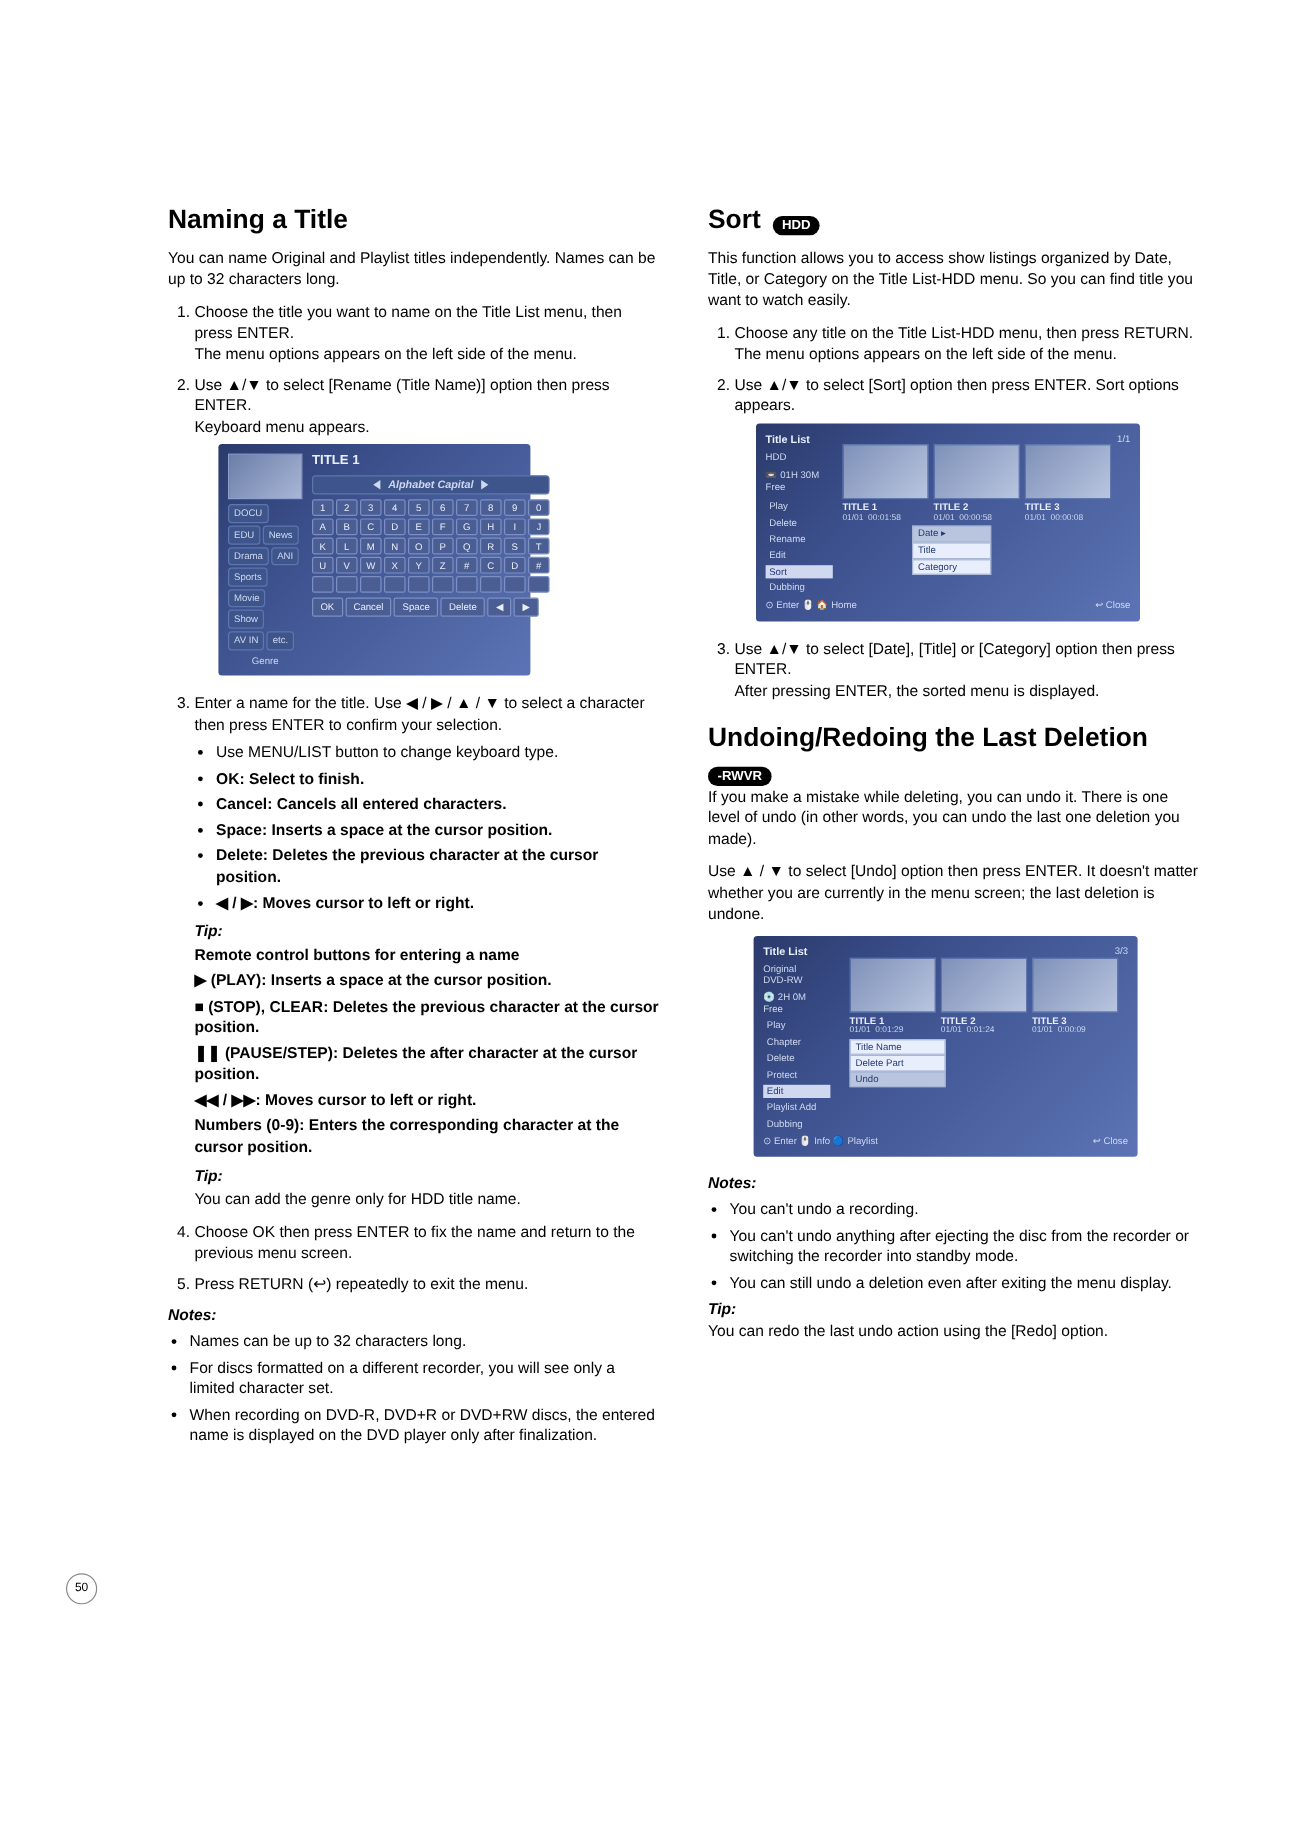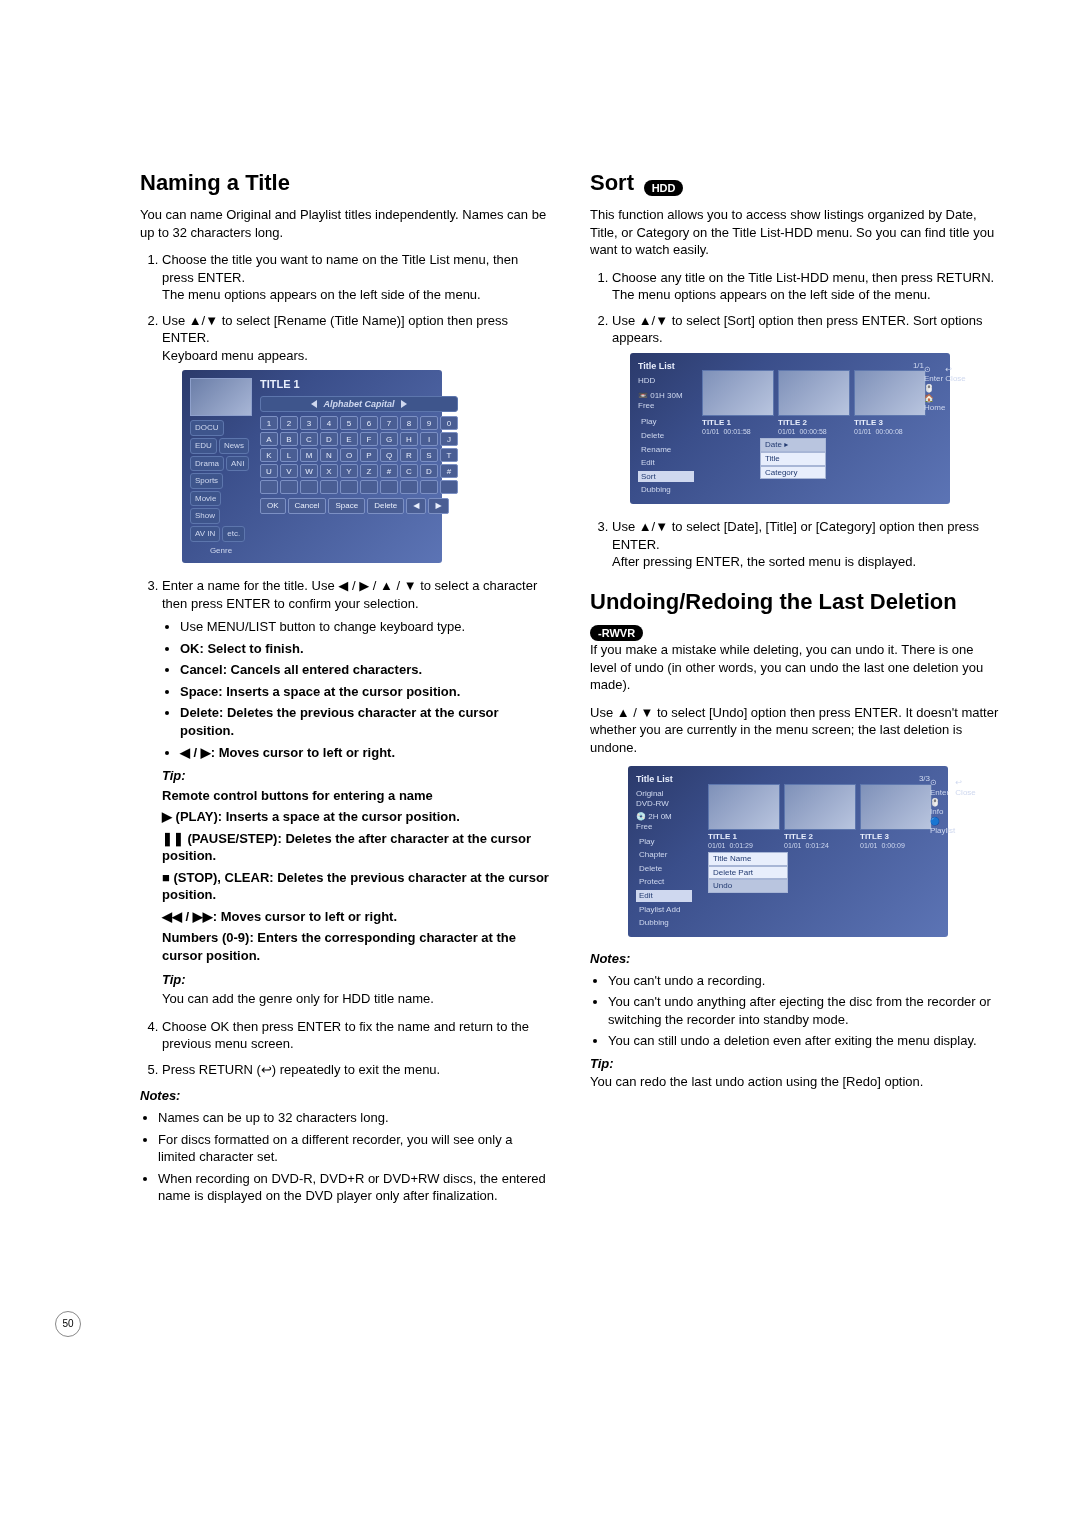--- a/index.html
+++ b/index.html
@@ -174,21 +174,21 @@
   .fig-kb-left {
     width: 76px;
   }
   .fig-kb-right {
     flex: 1;
   }
   .fig-sort {
     width: 320px;
     margin-left: 18px;
     display: flex;
-    flex-direction: row;
+    flex-direction: column;
   }
   .sort-top {
     display: flex;
     gap: 8px;
     align-items: flex-start;
   }
   .sort-menu {
     display: flex;
     flex-direction: column;
     gap: 2px;
@@ -379,22 +379,22 @@
           <li><b>OK: Select to finish.</b></li>
           <li><b>Cancel: Cancels all entered characters.</b></li>
           <li><b>Space: Inserts a space at the cursor position.</b></li>
           <li><b>Delete: Deletes the previous character at the cursor position.</b></li>
           <li><b>◀ / ▶: Moves cursor to left or right.</b></li>
         </ul>
 
         <div class="tip">Tip:</div>
         <p style="margin:0 0 4px 0;"><b>Remote control buttons for entering a name</b></p>
         <p style="margin:0 0 4px 0;"><b>▶ (PLAY): Inserts a space at the cursor position.</b></p>
+        <p style="margin:0 0 4px 0;"><b>■ (STOP), CLEAR: Deletes the previous character at the cursor position.</b></p>
         <p style="margin:0 0 4px 0;"><b>❚❚ (PAUSE/STEP): Deletes the after character at the cursor position.</b></p>
-        <p style="margin:0 0 4px 0;"><b>■ (STOP), CLEAR: Deletes the previous character at the cursor position.</b></p>
         <p style="margin:0 0 4px 0;"><b>◀◀ / ▶▶: Moves cursor to left or right.</b></p>
         <p style="margin:0 0 4px 0;"><b>Numbers (0-9): Enters the corresponding character at the cursor position.</b></p>
 
         <div class="tip">Tip:</div>
         <p>You can add the genre only for HDD title name.</p>
       </li>
 
       <li>Choose OK then press ENTER to fix the name and return to the previous menu screen.</li>
       <li>Press RETURN (↩) repeatedly to exit the menu.</li>
     </ol>

